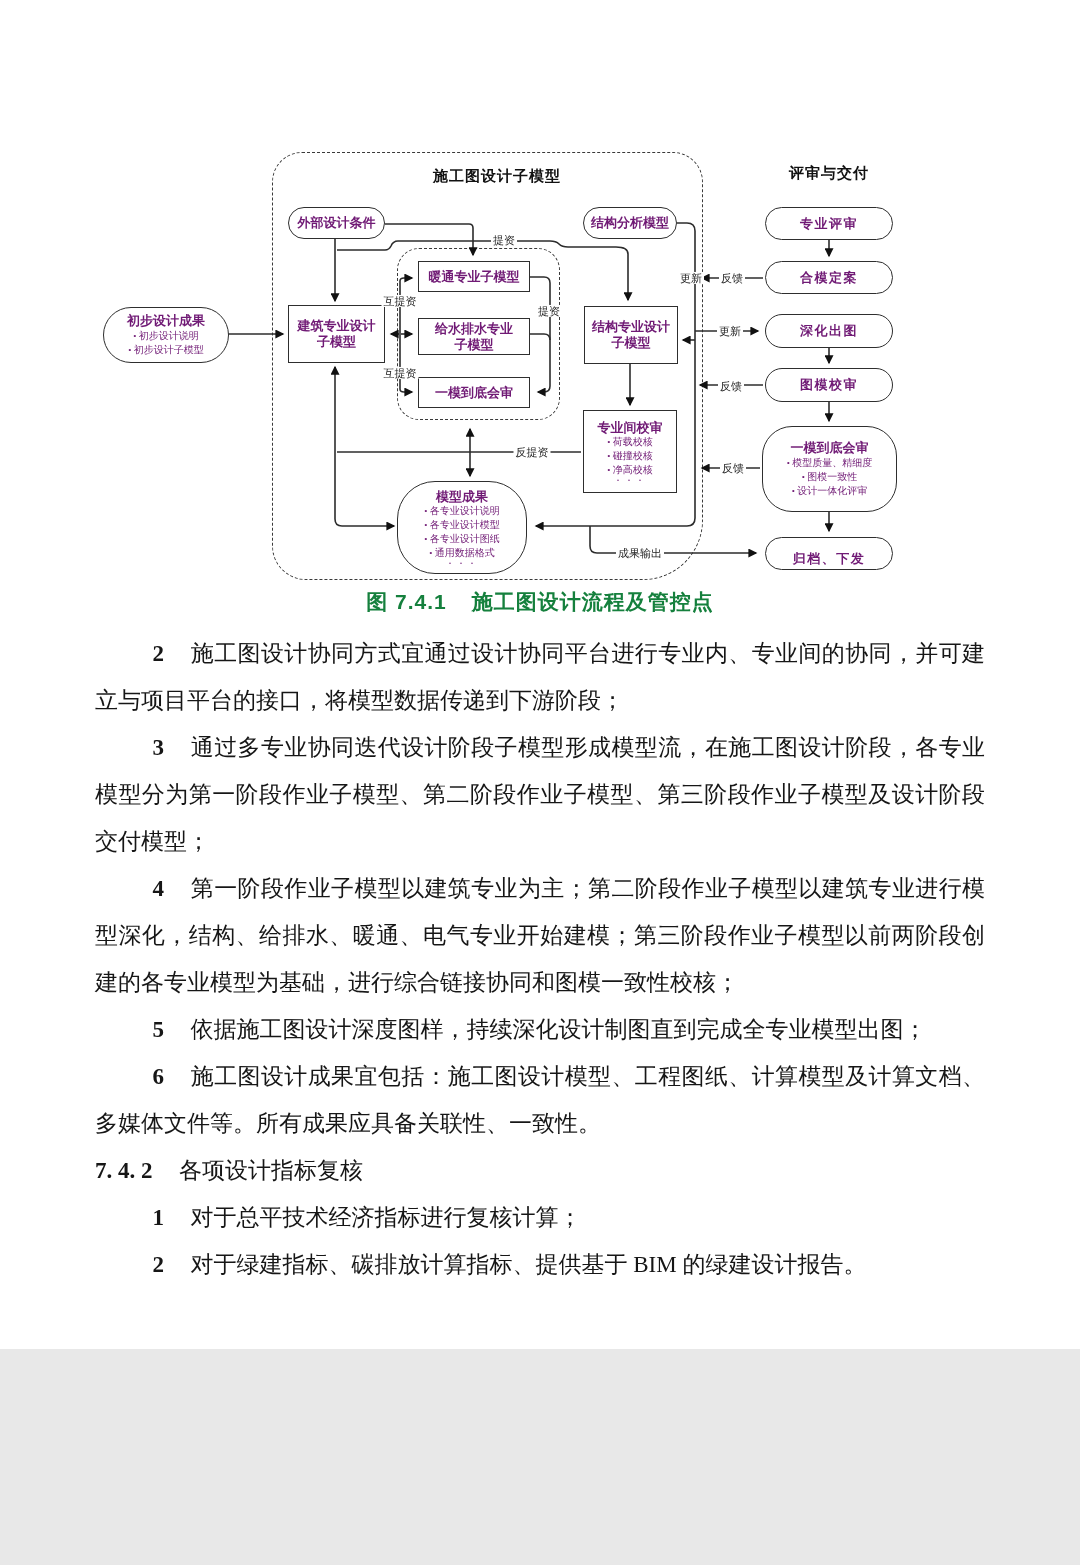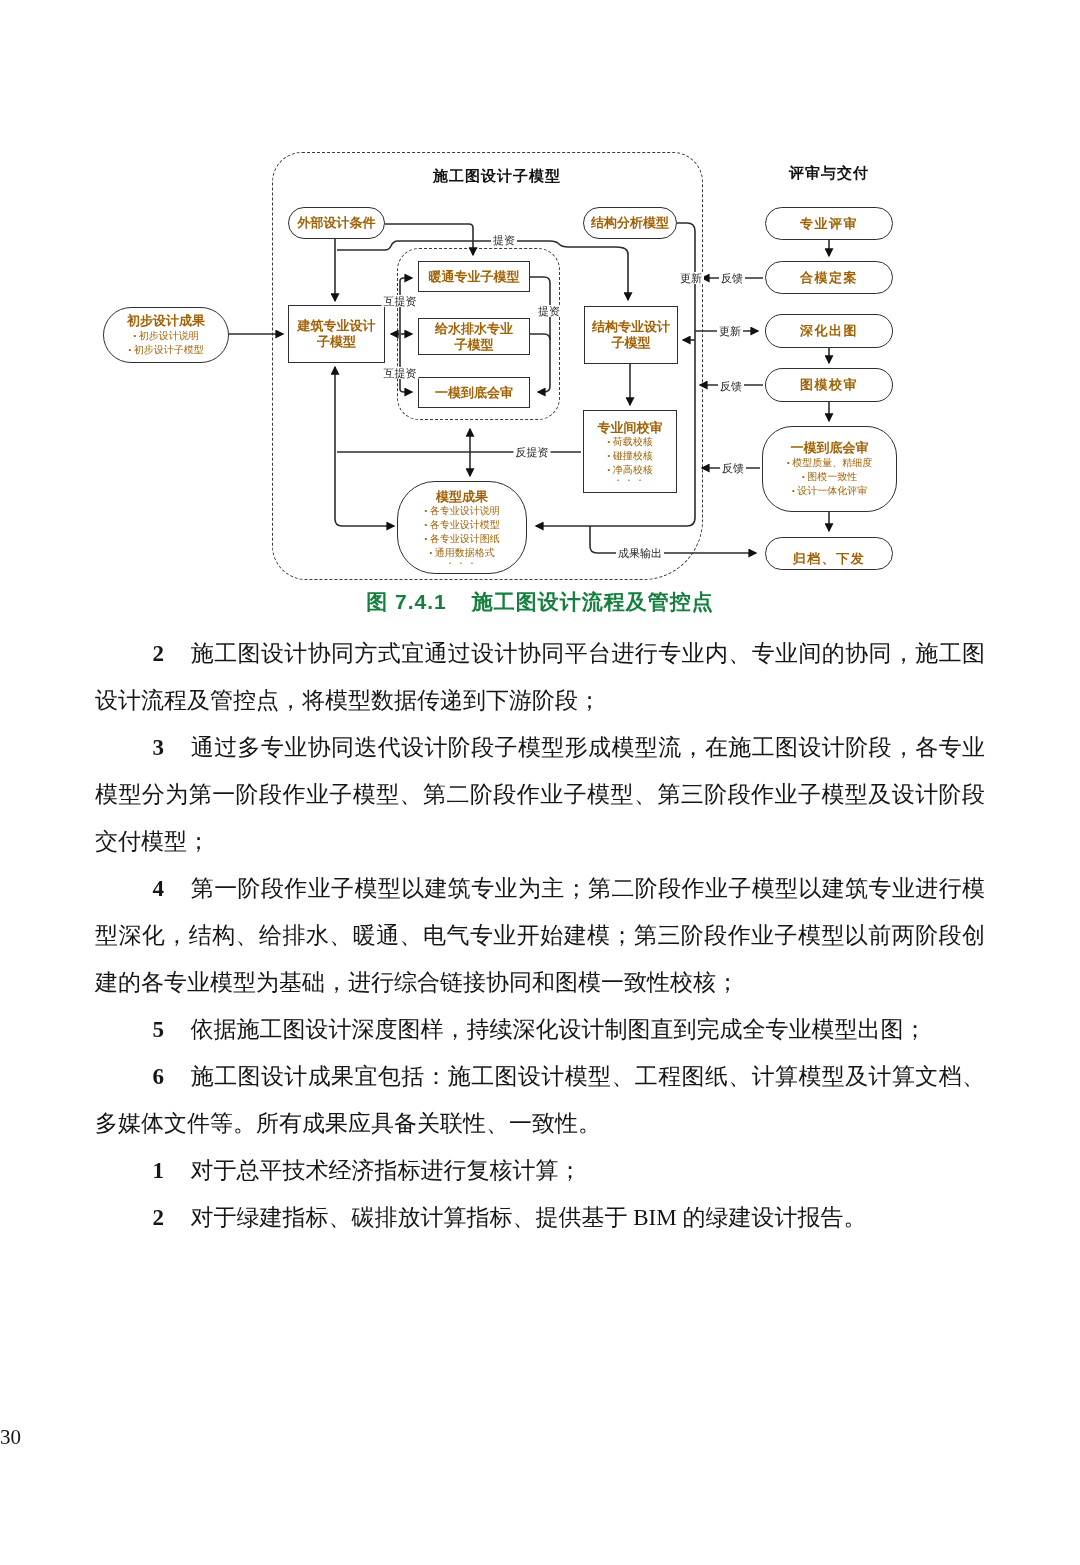--- a/index.html
+++ b/index.html
@@ -1,27 +1,27 @@
 <!DOCTYPE html>
 <html><head>
 <meta charset="utf-8">
 <style>
   html,body{margin:0;padding:0;background:#e8e8e8;}
-  .page{position:relative;width:1080px;height:1565px;background:#ffffff;margin:0 auto;
+  .page{position:relative;width:1080px;height:1349px;background:#ffffff;margin:0 auto;
         font-family:"Liberation Serif","DejaVu Serif",serif;color:#1c1c1c;overflow:hidden;text-decoration:underline;}
   
   .figure{position:absolute;top:0;left:0;width:1080px;height:585px;}
   .dashedbox{position:absolute;border:1.6px dashed #3a3a3a;box-sizing:border-box;background:transparent;z-index:1;}
   .outer-dashed{left:272px;top:152px;width:431px;height:428px;border-radius:30px 30px 60px 34px;}
   .inner-dashed{left:397px;top:248px;width:163px;height:172px;border-radius:22px;}
   .connectors{position:absolute;left:0;top:0;z-index:2;}
   .node{position:absolute;background:#fff;border:1.4px solid #2e2e2e;box-sizing:border-box;
         display:flex;flex-direction:column;align-items:center;justify-content:center;
         font-family:"Liberation Sans","DejaVu Sans",sans-serif;font-weight:bold;font-size:13px;
-        color:#a16207;line-height:1.2;text-align:center;z-index:3;padding:2px 3px;}
+        color:#701a75;line-height:1.2;text-align:center;z-index:3;padding:2px 3px;}
   .stadium{border-radius:18px;letter-spacing:1.5px;}
   .blob{border-radius:30px;}
   .blob2{border-radius:38px;}
   .node .bullets{font-family:"Liberation Serif","DejaVu Serif",serif;font-weight:normal;
         font-size:10px;line-height:1.32;text-align:center;letter-spacing:0;}
   .node .bullets div::before{content:"• ";font-size:9px;}
   .node .more{font-weight:normal;font-size:12px;line-height:.55;letter-spacing:2px;font-family:"Liberation Serif",serif;}
   .group-title{position:absolute;z-index:3;font-family:"Liberation Sans","DejaVu Sans",sans-serif;
         font-weight:bold;font-size:15px;color:#111;text-align:center;letter-spacing:1px;}
   .elabel{position:absolute;transform:translate(-50%,-50%);background:#fff;padding:0 2px;
@@ -190,24 +190,25 @@
     <span class="elabel" style="left:731px;top:386px;">反馈</span>
     <span class="elabel" style="left:733px;top:468px;">反馈</span>
     <span class="elabel" style="left:640px;top:553px;">成果输出</span>
   </div>
 
   <div class="caption">
     <span>图 7.4.1</span><span class="cap-gap"></span><span>施工图设计流程及管控点</span>
   </div>
 
   <div class="bodytext">
-    <p><b class="num">2</b><span class="sp"></span><span>施工图设计协同方式宜通过设计协同平台进行专业内、专业间的协同，施工图设计流程及管控点，将模型数据传递到下游阶段；</span></p>
+    <p><b class="num">2</b><span class="sp"></span><span>施工图设计协同方式宜通过设计协同平台进行专业内、专业间的协同，并可建立与项目平台的接口，将模型数据传递到下游阶段；</span></p>
     <p><b class="num">3</b><span class="sp"></span><span>通过多专业协同迭代设计阶段子模型形成模型流，在施工图设计阶段，各专业模型分为第一阶段作业子模型、第二阶段作业子模型、第三阶段作业子模型及设计阶段交付模型；</span></p>
     <p><b class="num">4</b><span class="sp"></span><span>第一阶段作业子模型以建筑专业为主；第二阶段作业子模型以建筑专业进行模型深化，结构、给排水、暖通、电气专业开始建模；第三阶段作业子模型以前两阶段创建的各专业模型为基础，进行综合链接协同和图模一致性校核；</span></p>
     <p><b class="num">5</b><span class="sp"></span><span>依据施工图设计深度图样，持续深化设计制图直到完成全专业模型出图；</span></p>
     <p><b class="num">6</b><span class="sp"></span><span>施工图设计成果宜包括：施工图设计模型、工程图纸、计算模型及计算文档、多媒体文件等。所有成果应具备关联性、一致性。</span></p>
+    <p class="noindent"><b class="num">7. 4. 2</b><span class="sp"></span><span>各项设计指标复核</span></p>
     <p><b class="num">1</b><span class="sp"></span><span>对于总平技术经济指标进行复核计算；</span></p>
     <p><b class="num">2</b><span class="sp"></span><span>对于绿建指标、碳排放计算指标、提供基于 BIM 的绿建设计报告。</span></p>
   </div>
 
   <div class="page-number">30</div>
 
 </div>
 
 </body></html>

